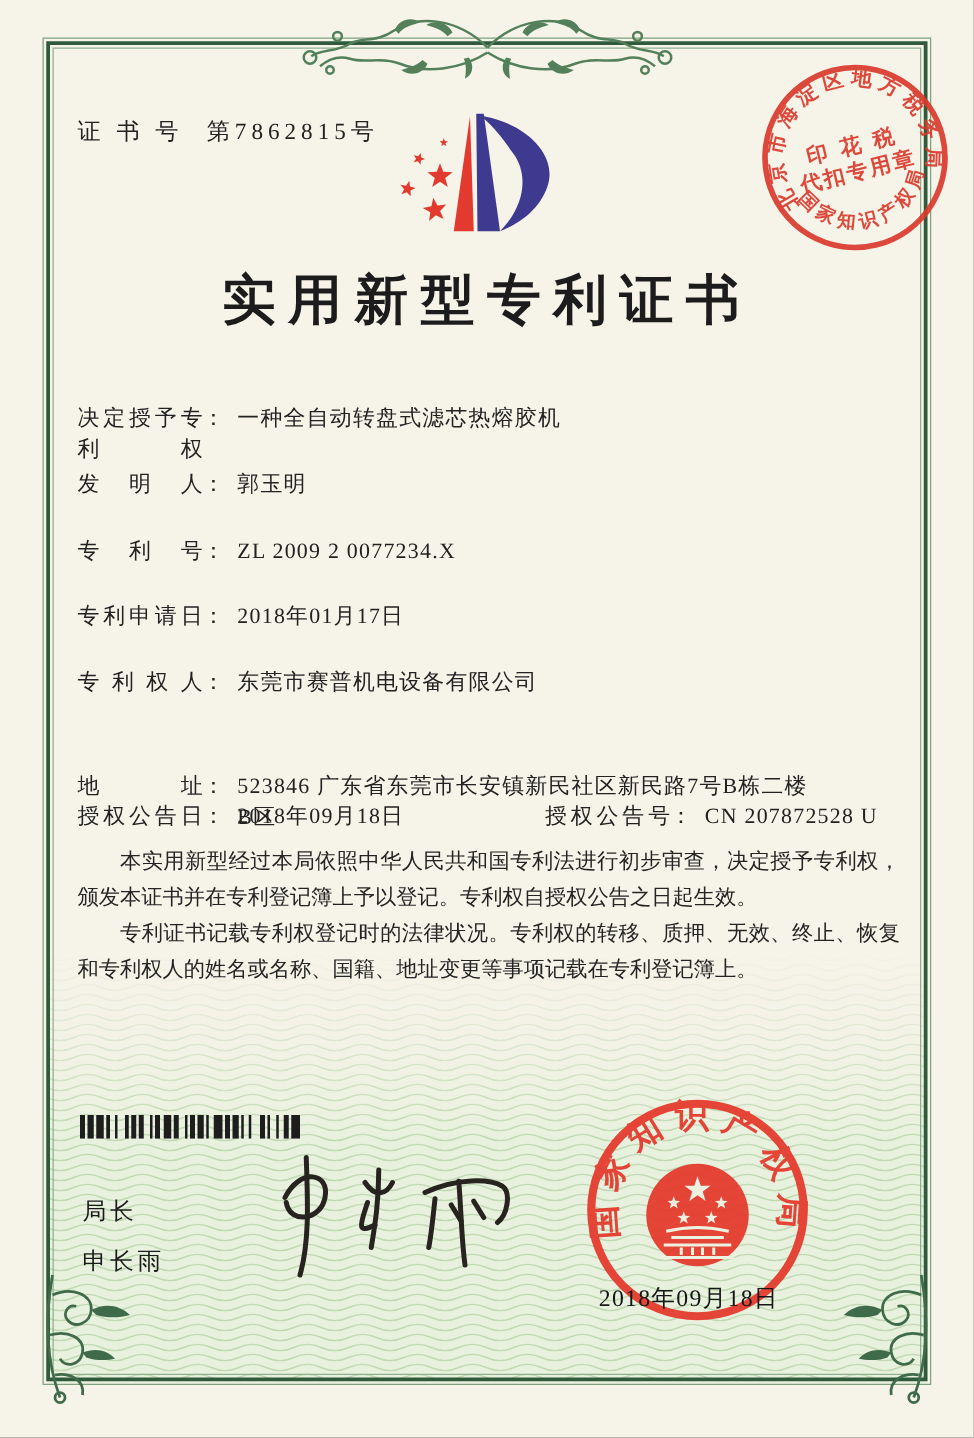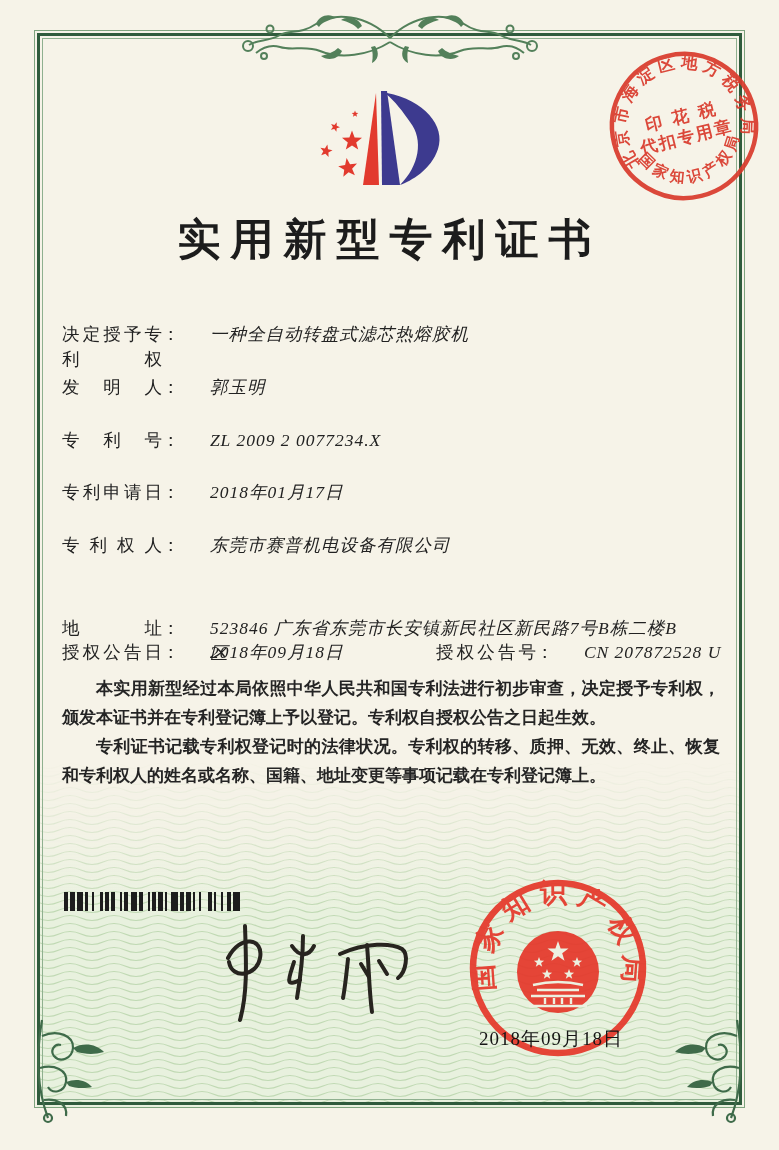--- a/index.html
+++ b/index.html
@@ -27,27 +27,27 @@
   
   .cert-no{position:absolute;left:62px;top:92px;font-size:18.5px;letter-spacing:4px;z-index:3;}
   .logo{position:absolute;left:308px;top:80px;z-index:3;}
   .tax-stamp{position:absolute;left:600px;top:42px;z-index:4;transform:rotate(-14deg);opacity:.92;}
   .title{position:absolute;left:0;right:0;top:211px;text-align:center;z-index:3;
     font-size:43px;font-weight:bold;letter-spacing:10px;color:#1c1c1c;}
   
   .row{position:absolute;left:62px;right:56px;font-size:17.5px;z-index:3;line-height:25px;}
   .flabel{display:inline-block;width:100px;text-align:justify;text-align-last:justify;vertical-align:top;}
   .colon{display:inline-block;vertical-align:top;}
-  .fvalue{display:inline-block;margin-left:26px;vertical-align:top;letter-spacing:1px;font-style:italic;}
+  .fvalue{display:inline-block;margin-left:6px;vertical-align:top;letter-spacing:1px;}
   .fvalue.addr{width:468px;}
   .pair-right{position:absolute;left:374px;top:0;}
   
   .body-text{position:absolute;left:62px;width:658px;top:674px;z-index:3;
     font-size:17px;line-height:29px;text-align:justify;color:#242424;}
-  .body-text p{margin:0;text-indent:2em;font-weight:bold;}
+  .body-text p{margin:0;text-indent:2em;}
   
   .barcode{position:absolute;left:64px;top:892px;width:216px;height:19px;z-index:3;overflow:hidden;}
   .signer{position:absolute;left:66px;top:956px;z-index:3;
     font-family:"Liberation Sans","DejaVu Sans",sans-serif;font-size:19px;letter-spacing:3px;color:#1a1a1a;}
   .signer div{margin-bottom:14px;}
   .signature{position:absolute;left:190px;top:918px;z-index:3;}
   .seal{position:absolute;left:466px;top:876px;z-index:3;opacity:.93;}
   .seal-date{position:absolute;left:479px;top:1026px;z-index:4;font-size:19px;letter-spacing:1px;color:#161616;}
   .footer{position:absolute;left:0;right:0;top:1077px;text-align:center;z-index:3;font-size:15.5px;letter-spacing:1px;}
 </style>
@@ -137,20 +137,24 @@
       <path d="M16,6 C10,40 10,72 22,104"></path>
       <path d="M16,22 C32,15 48,22 47,34 C46,45 34,49 28,42 C24,37 28,29 35,31"></path>
       <path d="M14,54 C28,50 42,56 40,68 C38,79 26,80 22,73"></path>
       <path d="M18,86 C30,84 42,90 40,102"></path>
       <path d="M47,34 C58,28 70,30 78,38 C68,41 58,40 51,38 Z" fill="#3f6b4a" stroke="none"></path>
       <path d="M40,68 C50,64 60,66 66,73 C58,75 48,74 43,72 Z" fill="#3f6b4a" stroke="none"></path>
       <circle cx="22" cy="104" r="4"></circle>
     </g>
   </svg>
 
+  <div class="cert-no">
+    <span>证 书 号</span>
+    <span style="margin-left:10px;">第7862815号</span>
+  </div>
 
   <svg class="logo" width="150" height="125" viewBox="0 0 150 125" xmlns="http://www.w3.org/2000/svg">
     <g id="logo-stars">
         <polygon points="38.6,78.1 42.0,84.3 49.0,83.6 44.1,88.7 46.9,95.2 40.6,92.2 35.3,96.8 36.2,89.8 30.2,86.3 37.1,85.0 " fill="#e23a2e"></polygon>
         <polygon points="19.4,64.6 20.0,69.2 24.5,70.3 20.4,72.4 20.6,76.9 17.4,73.7 13.2,75.3 15.3,71.3 12.4,67.8 16.9,68.5 " fill="#e23a2e"></polygon>
         <polygon points="44.0,50.5 46.6,57.4 54.0,57.8 48.2,62.4 50.2,69.5 44.0,65.4 37.8,69.5 39.8,62.4 34.0,57.8 41.4,57.4 " fill="#e23a2e"></polygon>
         <polygon points="28.7,42.3 28.7,45.8 32.0,47.2 28.7,48.3 28.4,51.8 26.3,49.0 22.9,49.8 24.9,46.9 23.1,43.9 26.4,45.0 " fill="#e23a2e"></polygon>
         <polygon points="47.0,30.5 47.9,32.8 50.3,32.9 48.4,34.5 49.1,36.8 47.0,35.5 44.9,36.8 45.6,34.5 43.7,32.9 46.1,32.8 " fill="#e23a2e"></polygon>
       </g>
     <polygon points="68,13 55,105 71,105" fill="#e23a2e"></polygon>
@@ -260,20 +264,24 @@
       <span style="flex:none;height:100%;width:2.15px;background:#1d1d1d;"></span>
       <span style="flex:none;height:100%;width:4.3px;"></span>
       <span style="flex:none;height:100%;width:2.15px;background:#1d1d1d;"></span>
       <span style="flex:none;height:100%;width:4.3px;"></span>
       <span style="flex:none;height:100%;width:4.3px;background:#1d1d1d;"></span>
       <span style="flex:none;height:100%;width:2.15px;"></span>
       <span style="flex:none;height:100%;width:6.449999999999999px;background:#1d1d1d;"></span>
       <span style="flex:none;height:100%;width:2.15px;"></span>
     </div>
 
+  <div class="signer">
+    <div>局长</div>
+    <div>申长雨</div>
+  </div>
 
   <svg class="signature" width="235" height="112" viewBox="0 0 235 112" xmlns="http://www.w3.org/2000/svg">
     <g fill="none" stroke="#27241f" stroke-width="4" stroke-linecap="round">
       <path d="M38,40 C50,16 74,20 70,40 C67,58 42,62 39,44"></path>
       <path d="M55,8 C56,40 58,74 50,102"></path>
       <path d="M104,44 C99,60 94,70 110,62"></path>
       <path d="M102,28 C110,40 119,38 124,28"></path>
       <path d="M113,18 C113,44 110,62 107,80"></path>
       <path d="M150,36 C176,24 202,25 212,31 C219,36 216,54 208,60"></path>
       <path d="M158,41 C156,60 155,70 153,80"></path>

